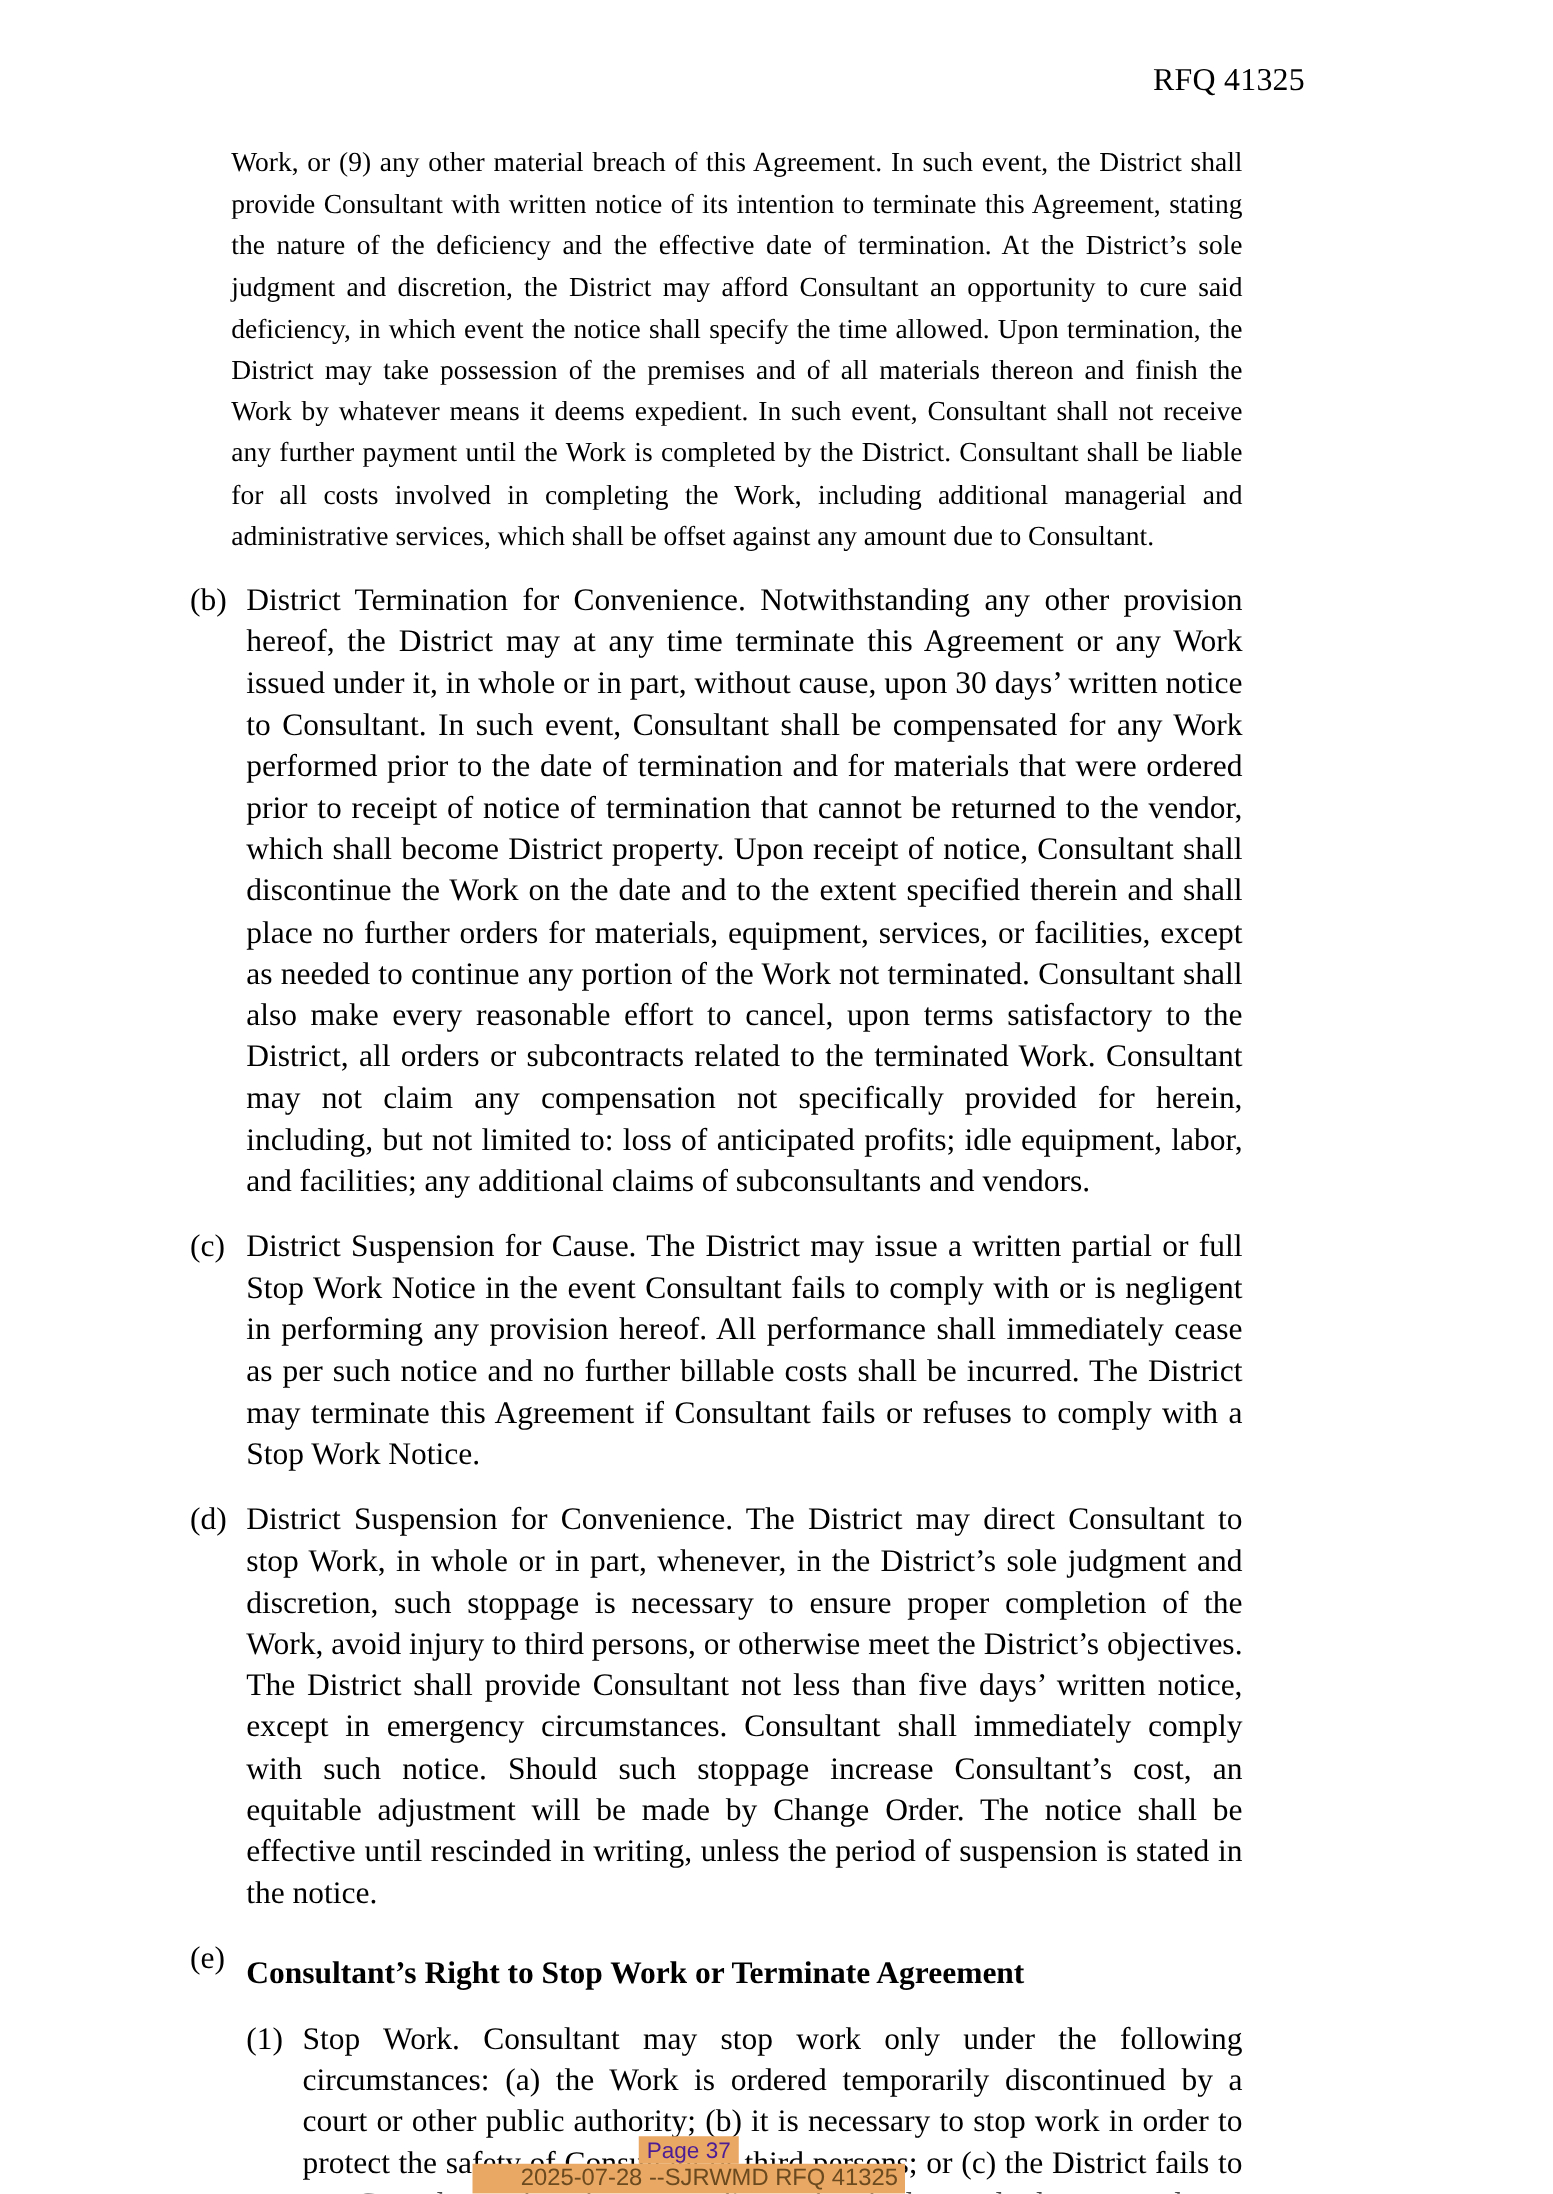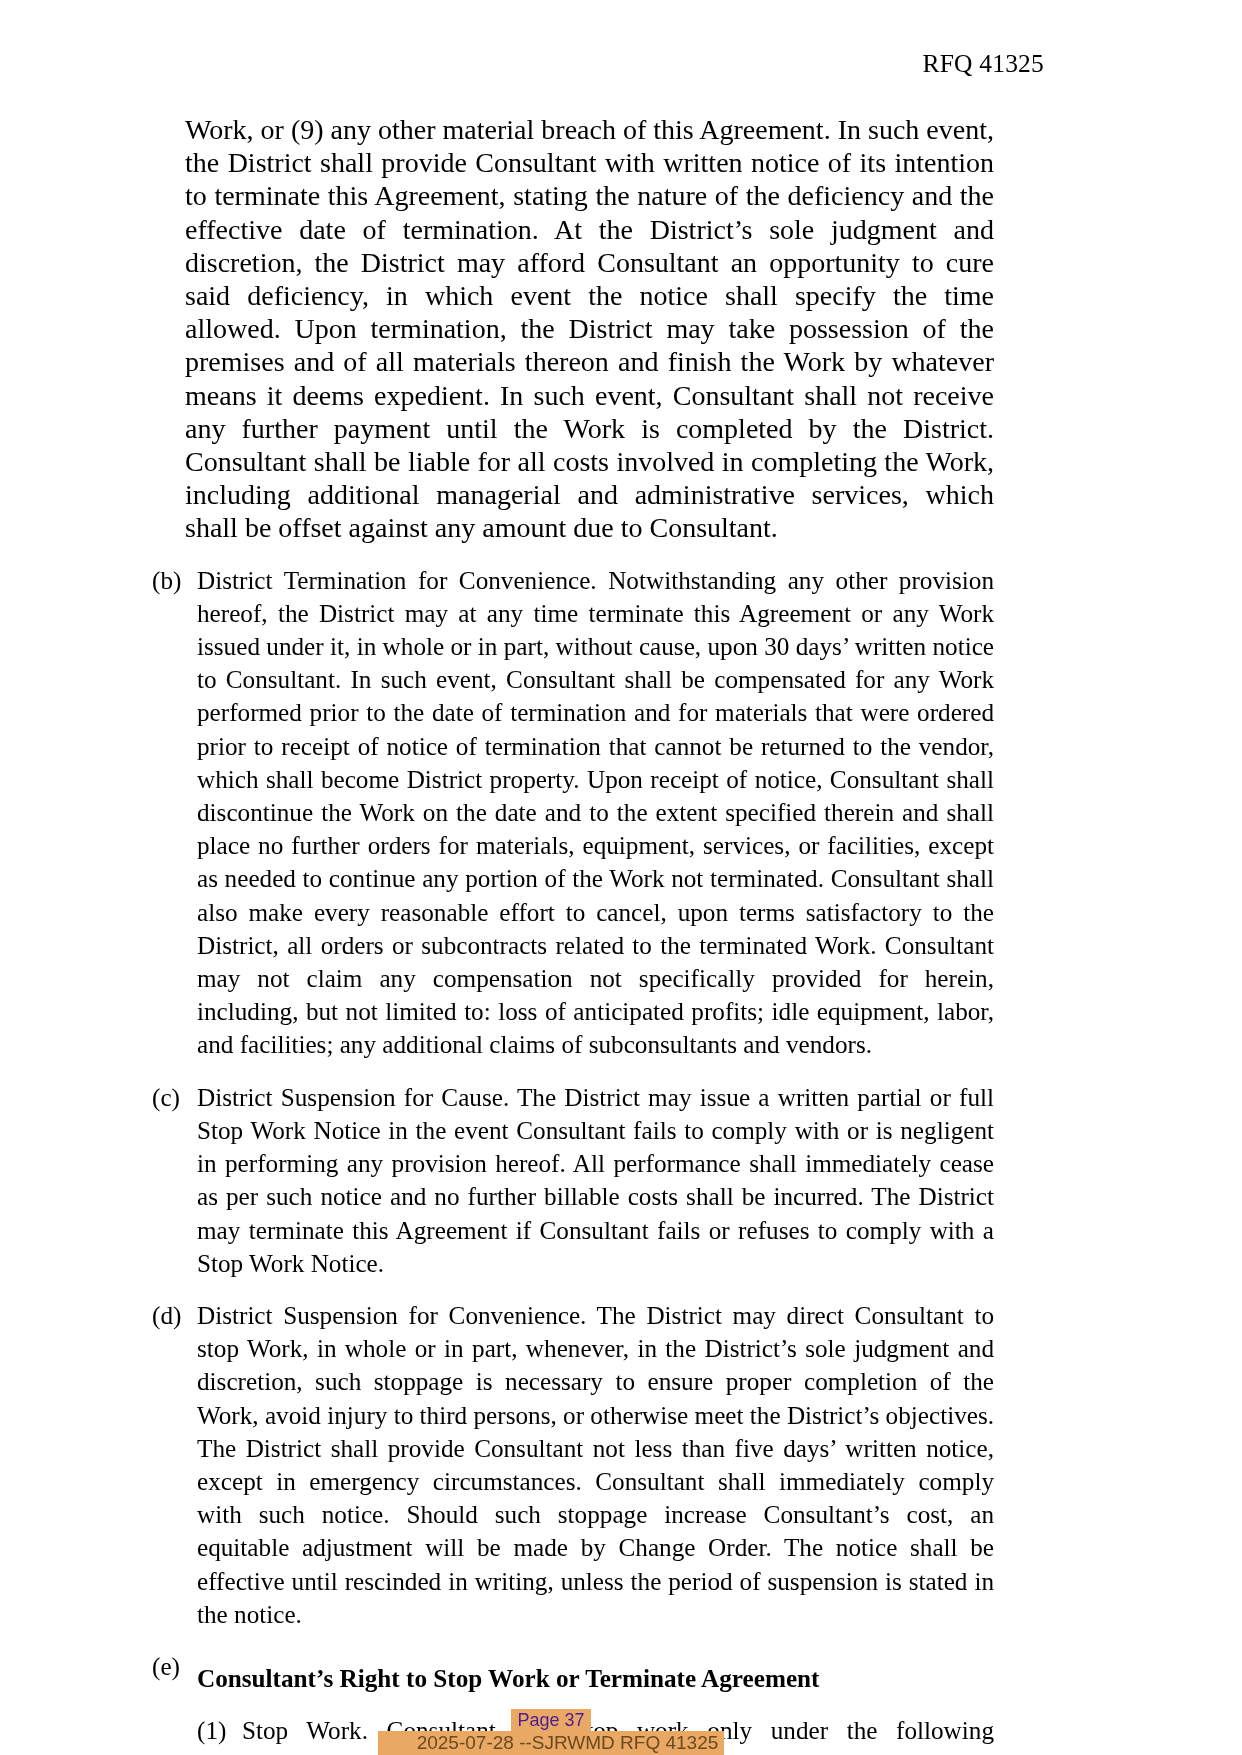--- a/index.html
+++ b/index.html
@@ -42,21 +42,21 @@
   }
 
   p, .para-text {
     margin: 0;
   }
 
   
   .para-plain {
     text-align: justify;
     text-justify: inter-word;
-    font-size: 28px;
+    font-size: 22px;
     line-height: 33.2px;
     margin-left: 33px;
     margin-bottom: 0;
   }
 
   
   .para-item {
     display: flex;
     align-items: flex-start;
     margin-top: 19px;

